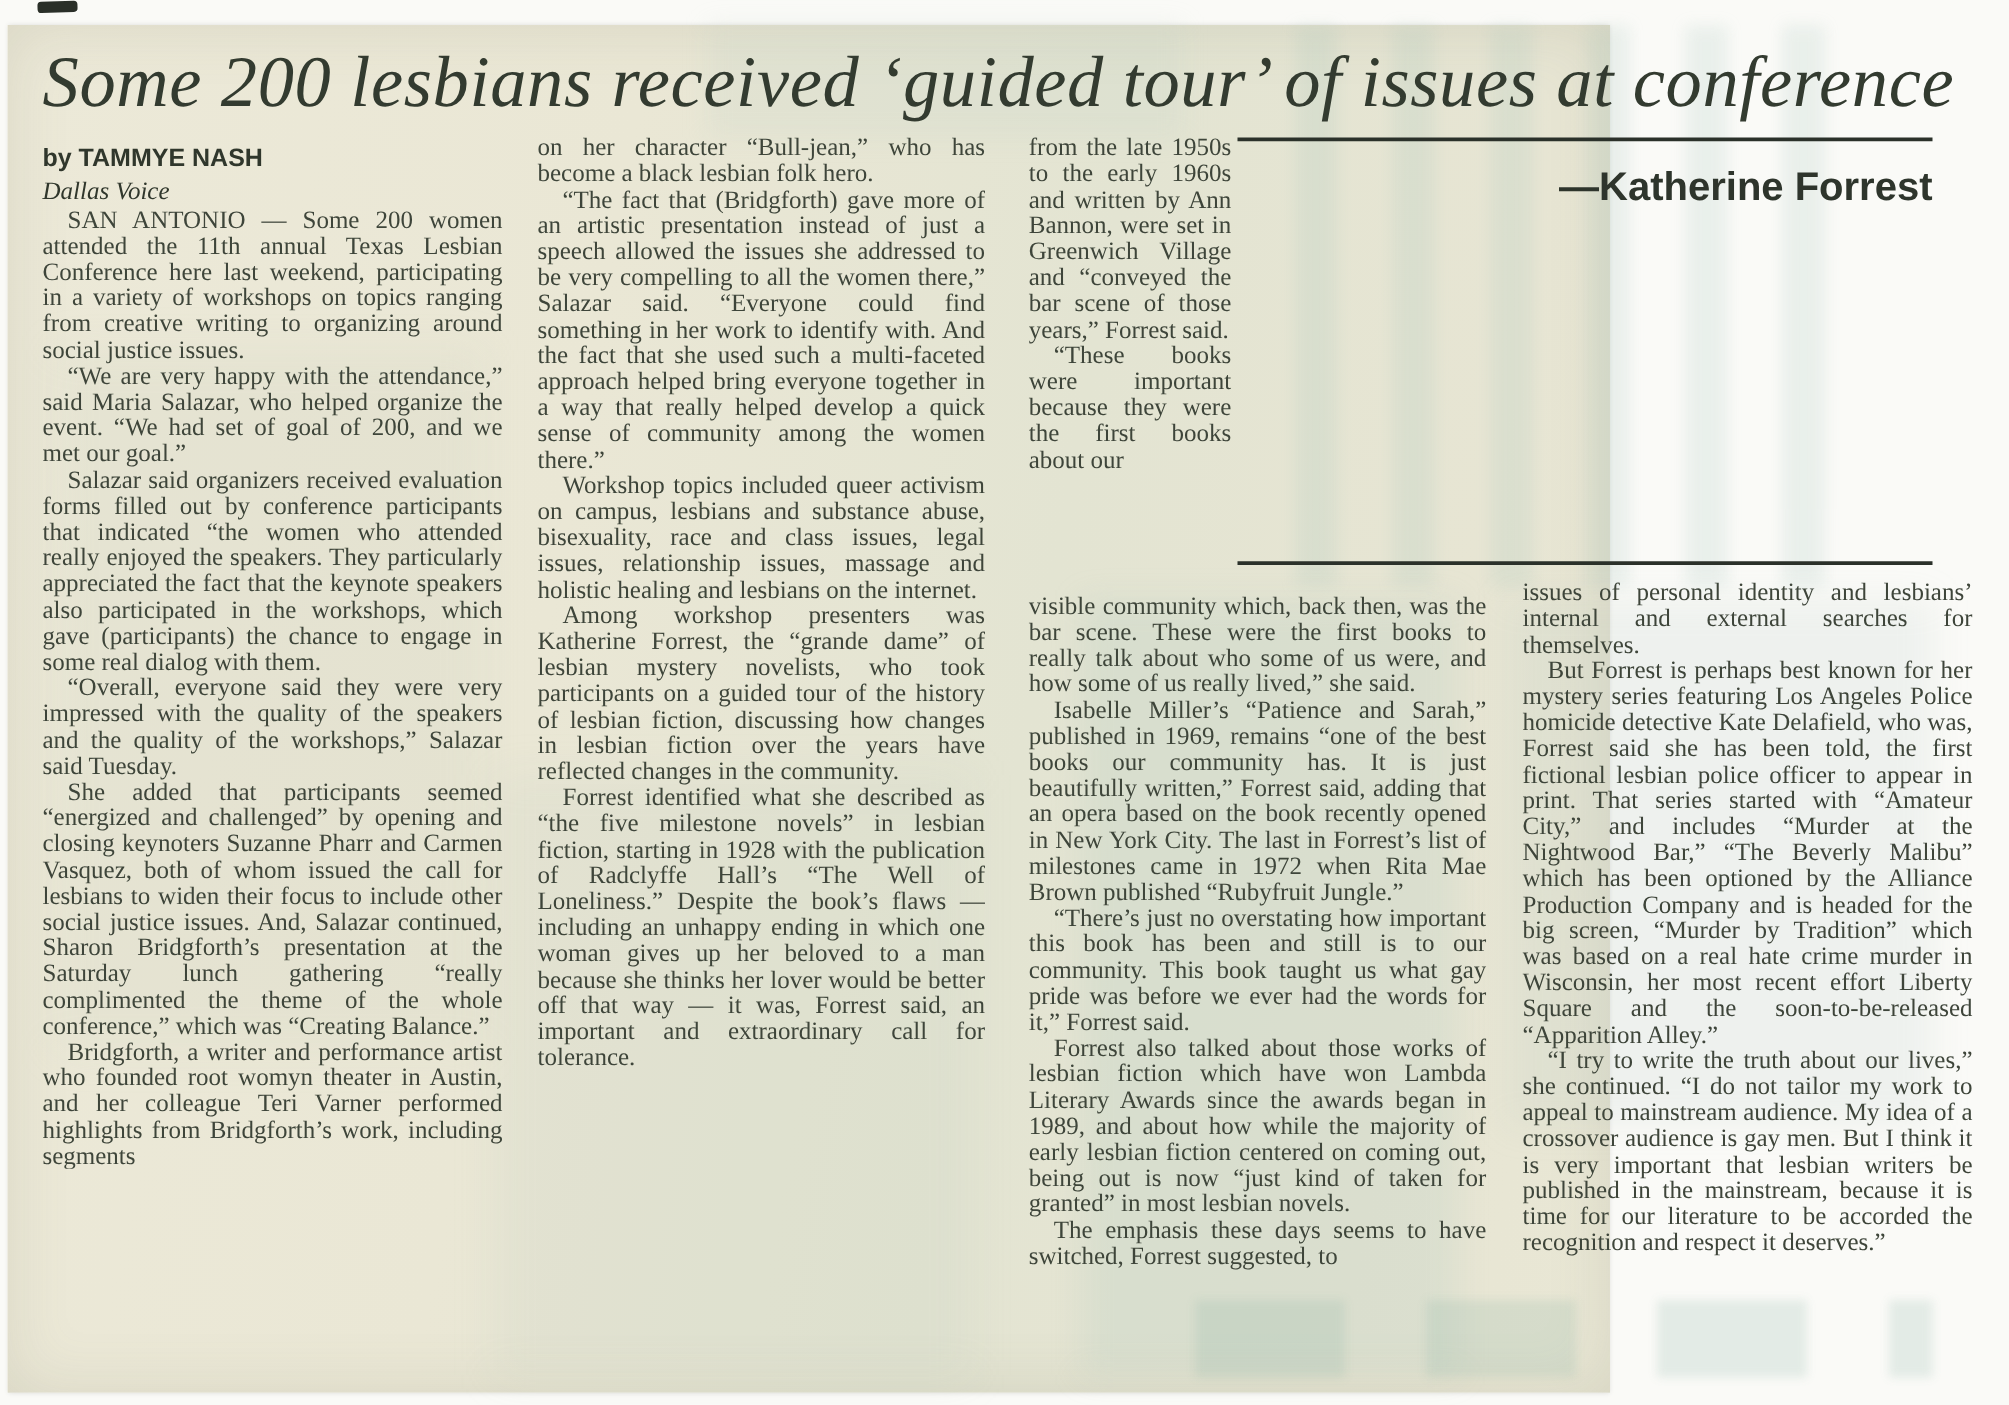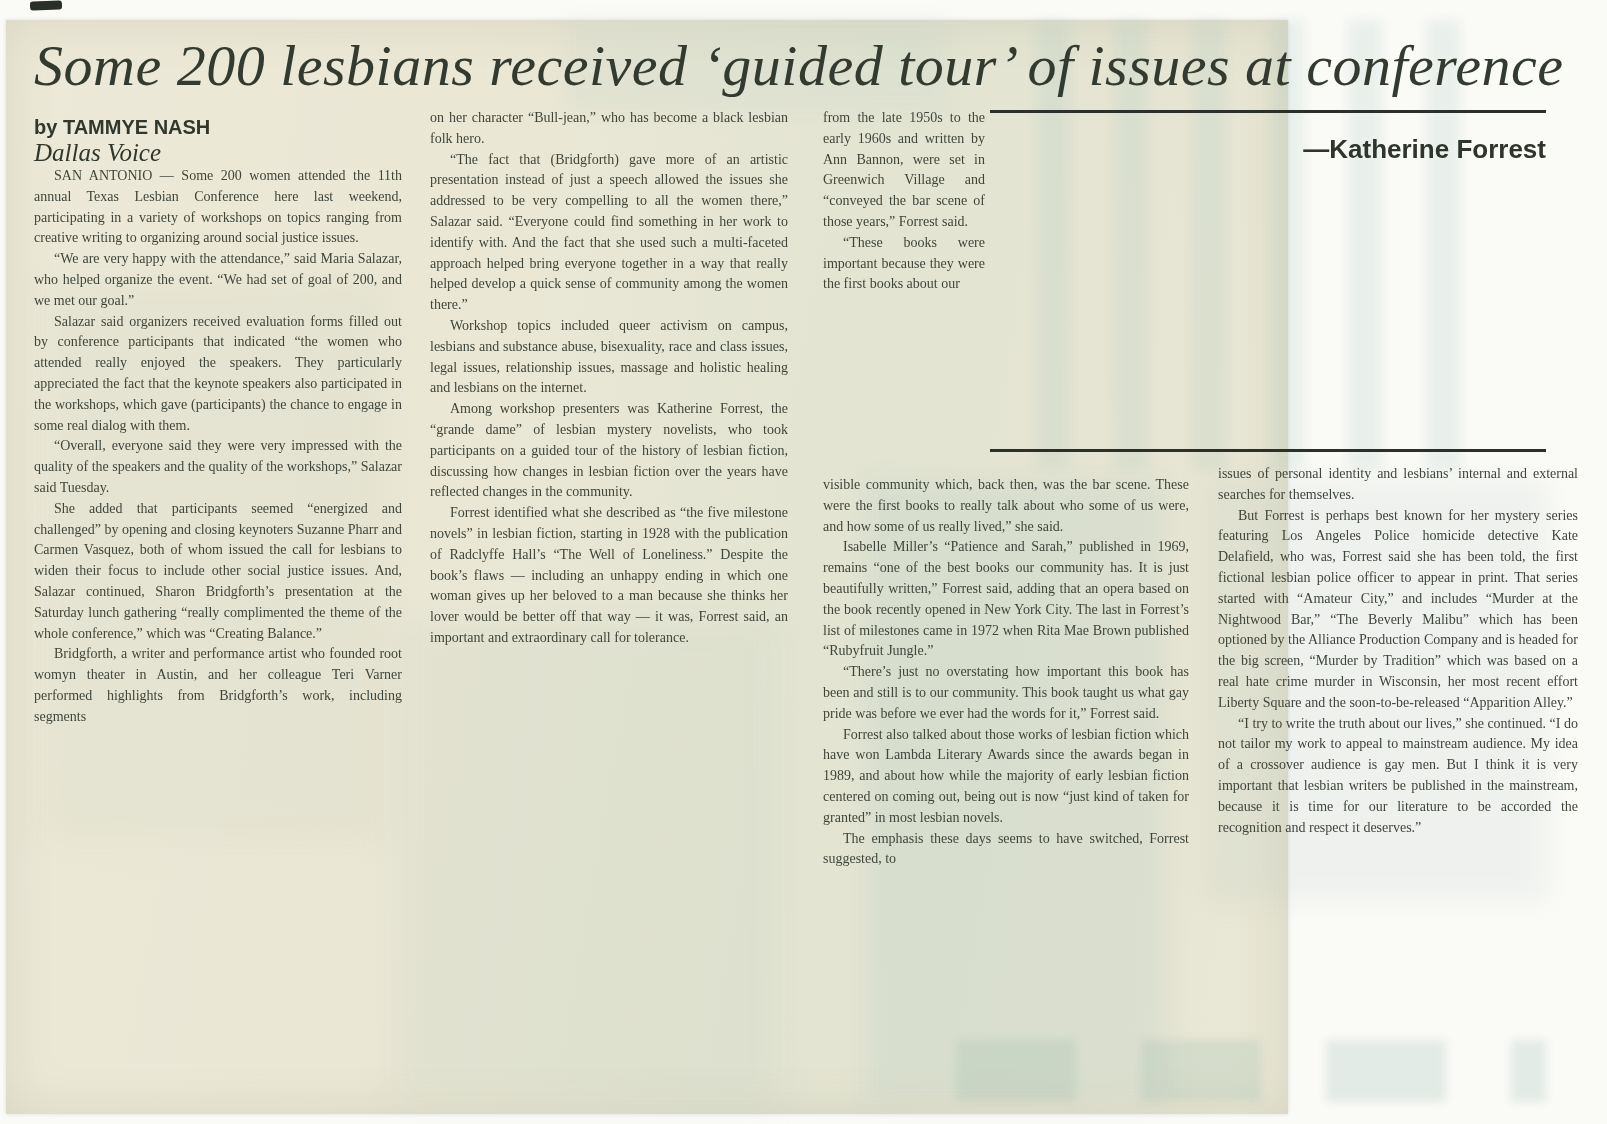--- a/index.html
+++ b/index.html
@@ -22,38 +22,38 @@
       background:repeating-linear-gradient(90deg,rgba(140,180,165,.28) 0 120px,rgba(0,0,0,0) 120px 185px);
       filter:blur(4px);opacity:.75;}
   .g6{left:390px;top:600px;width:380px;height:480px;background:rgba(190,200,185,.15);filter:blur(16px);}
   .g7{left:560px;top:0;width:380px;height:90px;background:rgba(195,210,198,.18);filter:blur(10px);}
 
   .headline{position:absolute;left:28px;top:12px;margin:0;white-space:nowrap;
             font-family:"Liberation Serif",serif;font-style:italic;font-weight:500;
             font-size:58px;letter-spacing:.5px;color:#333b30;}
   .byline-block{position:absolute;left:28px;top:94px;width:370px;color:#30372c;}
   .byline{font-family:"Liberation Sans",sans-serif;font-weight:bold;font-size:20px;line-height:26px;}
-  .publication{font-style:italic;font-size:25px;line-height:26px;}
+  .publication{font-style:italic;font-size:20px;line-height:26px;}
 
-  .col{position:absolute;color:#3e453a;font-size:14px;line-height:20.8px;overflow:hidden;}
+  .col{position:absolute;color:#3e453a;font-size:20px;line-height:20.8px;overflow:hidden;}
   .col p{margin:0;text-indent:20px;text-align:justify;}
   .cont p:first-child{text-indent:0;}
   .col1{left:28px;top:146px;width:368px;max-height:946px;}
   .col2{left:424px;top:88px;width:358px;max-height:1004px;}
   .col3n{left:817px;top:88px;width:162px;max-height:358px;}
   .col3w{left:817px;top:455px;width:366px;max-height:637px;}
   .col4{left:1212px;top:444px;width:360px;max-height:648px;}
 
   .rule{position:absolute;left:984px;width:556px;height:3px;background:#2b312a;}
   .rule-top{top:90px;}
   .rule-bottom{top:429px;}
   .pullquote{position:absolute;left:984px;top:104px;width:556px;margin:0;padding:0;}
   .pq-text{font-family:"Liberation Serif",serif;font-style:italic;font-size:33px;line-height:43px;
            text-align:right;color:#363d33;}
-  .pq-attr{font-family:"Liberation Sans",sans-serif;font-weight:bold;font-size:26px;line-height:30px;
+  .pq-attr{font-family:"Liberation Sans",sans-serif;font-weight:bold;font-size:32px;line-height:30px;
            text-align:right;color:#2e352c;margin-top:10px;}
 </style>
 </head>
 <body>
 
 <div class="scan">
   <div class="smudge"></div>
   <div class="paper">
 
     <div class="ghost g1"></div>

